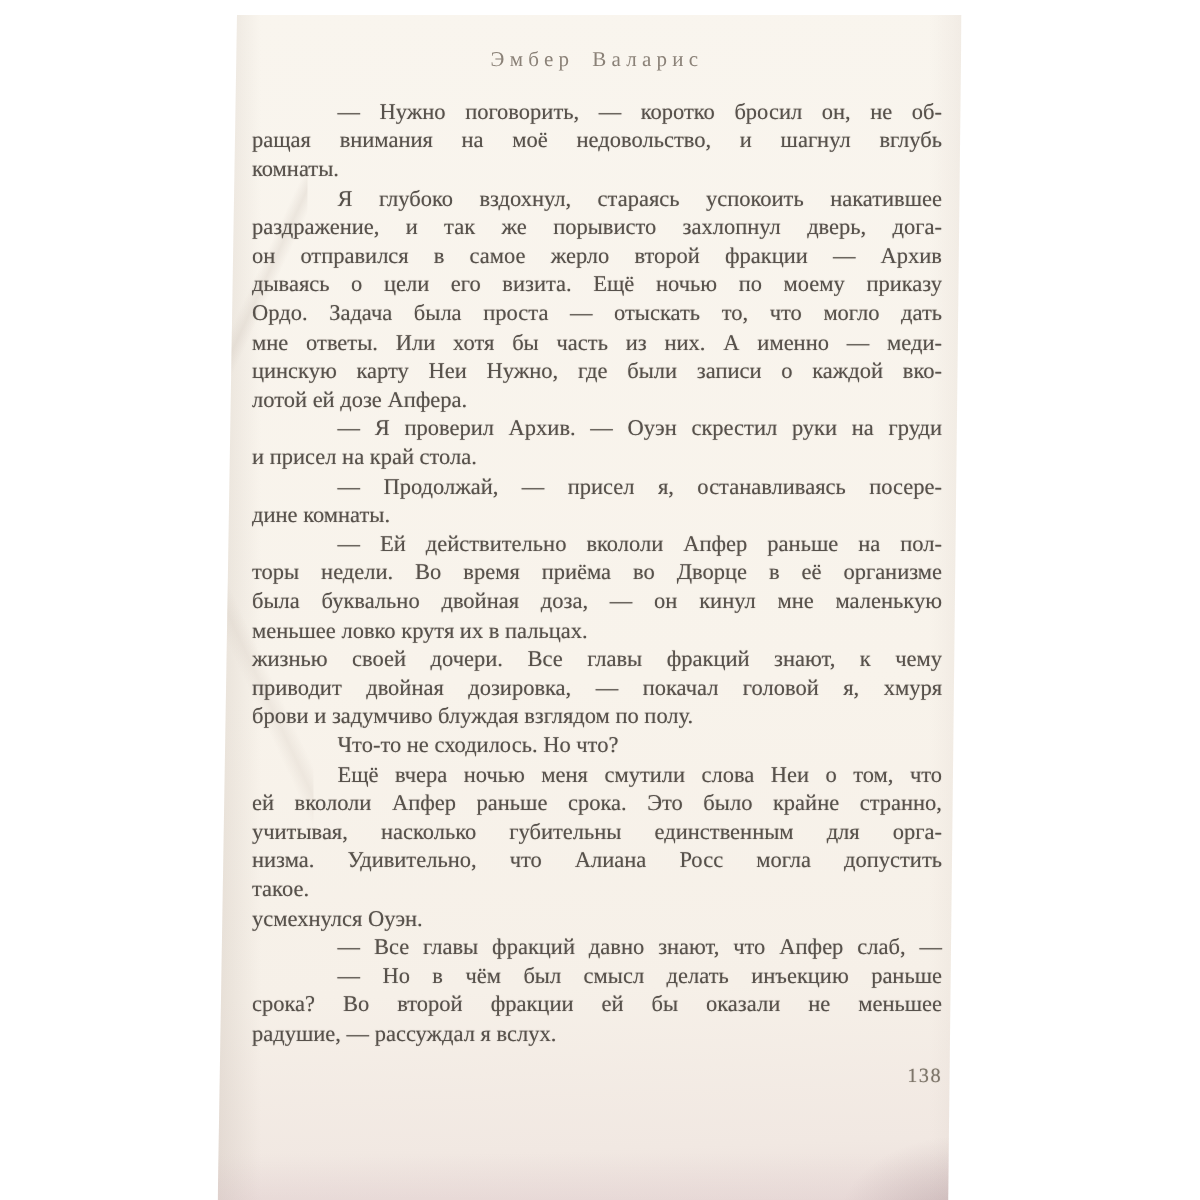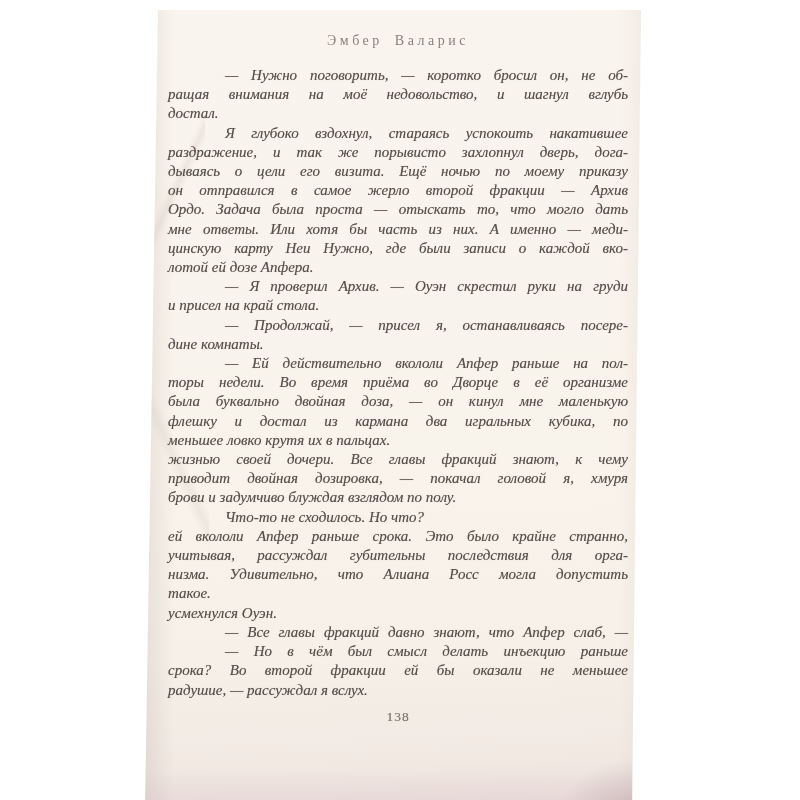--- a/index.html
+++ b/index.html
@@ -43,26 +43,26 @@
   }
   .content { position: absolute; left: 168px; top: 22px; width: 460px; color: #57514b; }
   .running-header {
     text-align: center; font-size: 14px; line-height: 18px;
     letter-spacing: 3.5px; word-spacing: 5px; color: #8b8278;
   }
   .text-block {
     margin-top: 16px; font-size: 15px; line-height: 19.2px;
     text-shadow: 0 0 0.7px rgba(90,84,77,0.55);
   }
-  .para { margin: 0; font-style: italic; }
+  .para { margin: 0; }
   .line { text-align: justify; text-align-last: justify; }
   .line.last { text-align-last: left; }
   .line.first { text-indent: 57px; }
   .page-number {
-    margin-top: 9px; text-align: center; font-size: 13.5px;
+    margin-top: 9px; text-align: right; font-size: 13.5px;
     letter-spacing: 1px; color: #7d7569;
     text-shadow: 0 0 0.7px rgba(125,117,105,0.5);
   }
 </style>
 </head>
 <body>
 
 <div class="canvas">
   <div class="page-photo">
     <div class="shade-left"></div>
@@ -72,58 +72,58 @@
     <div class="shade-bottom"></div>
     <div class="shade-corner"></div>
   </div>
 
   <div class="content">
     <div class="running-header">Эмбер Валарис</div>
     <div class="text-block">
         <div class="para">
           <div class="line first">— Нужно поговорить, — коротко бросил он, не об-</div>
           <div class="line">ращая внимания на моё недовольство, и шагнул вглубь</div>
-          <div class="line last">достал.</div>
+          <div class="line last">комнаты.</div>
         </div>
         <div class="para">
           <div class="line first">Я глубоко вздохнул, стараясь успокоить накатившее</div>
           <div class="line">раздражение, и так же порывисто захлопнул дверь, дога-</div>
+          <div class="line">он отправился в самое жерло второй фракции — Архив</div>
           <div class="line">дываясь о цели его визита. Ещё ночью по моему приказу</div>
-          <div class="line">он отправился в самое жерло второй фракции — Архив</div>
           <div class="line">Ордо. Задача была проста — отыскать то, что могло дать</div>
           <div class="line">мне ответы. Или хотя бы часть из них. А именно — меди-</div>
           <div class="line">цинскую карту Неи Нужно, где были записи о каждой вко-</div>
           <div class="line last">лотой ей дозе Апфера.</div>
         </div>
         <div class="para">
           <div class="line first">— Я проверил Архив. — Оуэн скрестил руки на груди</div>
           <div class="line last">и присел на край стола.</div>
         </div>
         <div class="para">
           <div class="line first">— Продолжай, — присел я, останавливаясь посере-</div>
           <div class="line last">дине комнаты.</div>
         </div>
         <div class="para">
           <div class="line first">— Ей действительно вкололи Апфер раньше на пол-</div>
           <div class="line">торы недели. Во время приёма во Дворце в её организме</div>
           <div class="line">была буквально двойная доза, — он кинул мне маленькую</div>
-          <div class="line">флешку и достал из кармана два игральных кубика, по</div>
           <div class="line last">меньшее ловко крутя их в пальцах.</div>
         </div>
         <div class="para">
           <div class="line">жизнью своей дочери. Все главы фракций знают, к чему</div>
           <div class="line">приводит двойная дозировка, — покачал головой я, хмуря</div>
           <div class="line last">брови и задумчиво блуждая взглядом по полу.</div>
         </div>
         <div class="para">
           <div class="line first last">Что-то не сходилось. Но что?</div>
         </div>
         <div class="para">
+          <div class="line first">Ещё вчера ночью меня смутили слова Неи о том, что</div>
           <div class="line">ей вкололи Апфер раньше срока. Это было крайне странно,</div>
-          <div class="line">учитывая, рассуждал губительны последствия для орга-</div>
+          <div class="line">учитывая, насколько губительны единственным для орга-</div>
           <div class="line">низма. Удивительно, что Алиана Росс могла допустить</div>
           <div class="line last">такое.</div>
         </div>
         <div class="para">
           <div class="line last">усмехнулся Оуэн.</div>
           <div class="line first">— Все главы фракций давно знают, что Апфер слаб, —</div>
         </div>
         <div class="para">
           <div class="line first">— Но в чём был смысл делать инъекцию раньше</div>
           <div class="line">срока? Во второй фракции ей бы оказали не меньшее</div>

